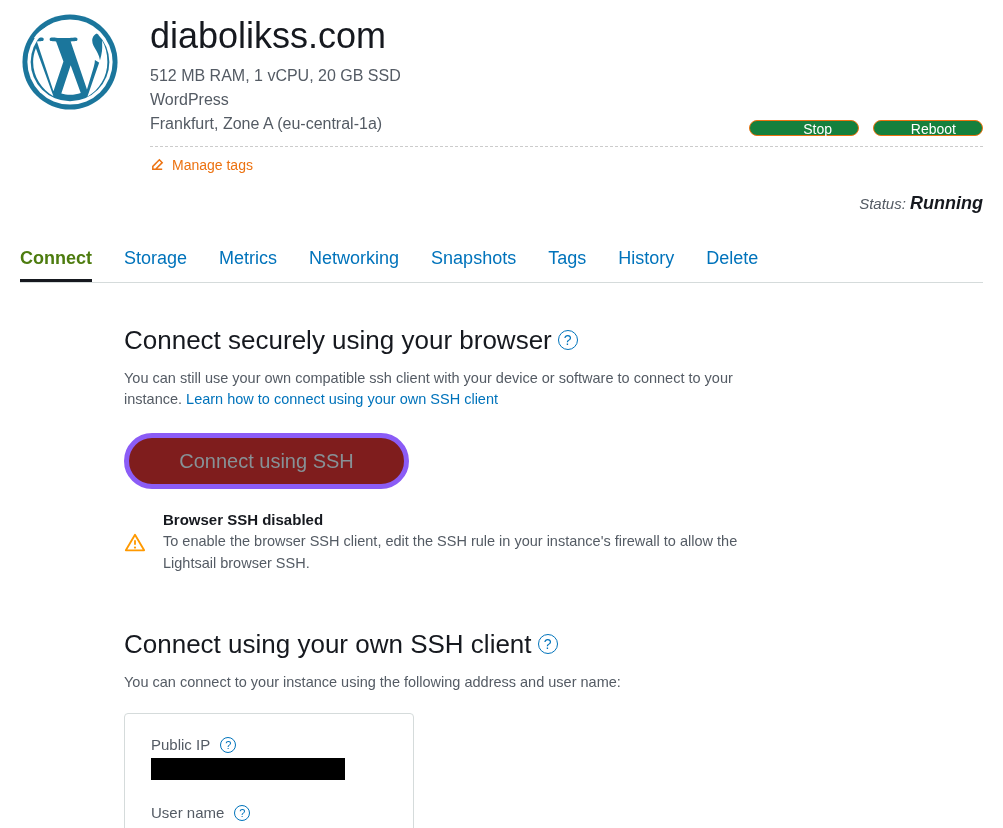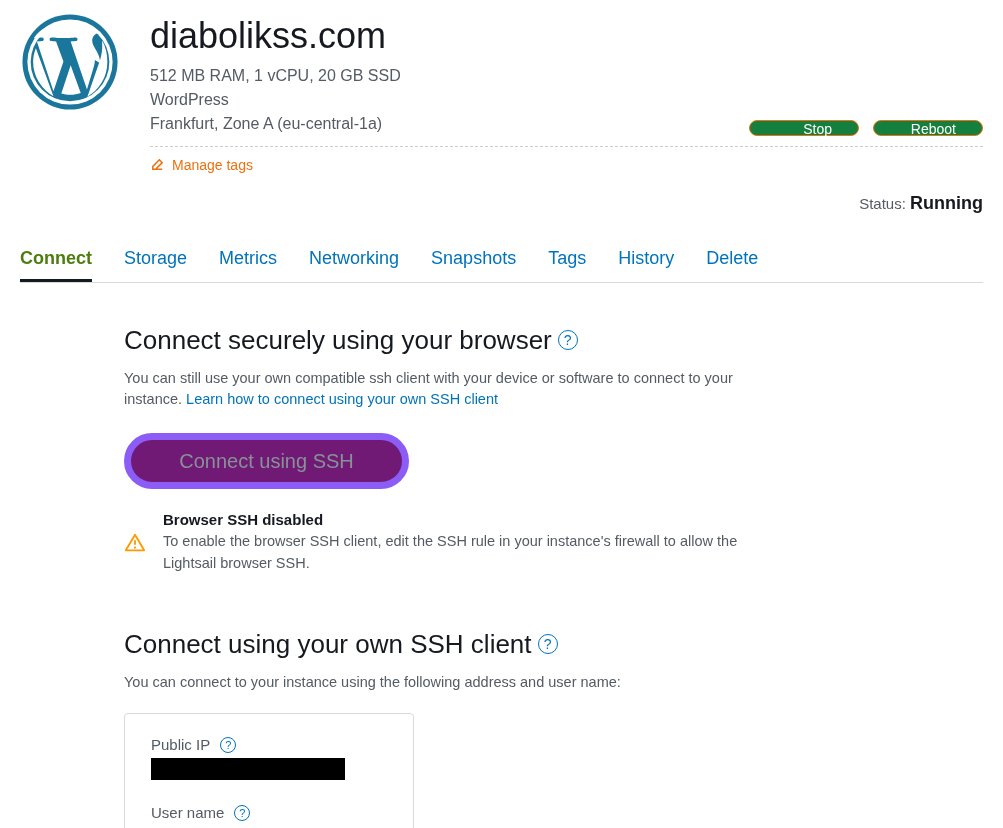--- a/index.html
+++ b/index.html
@@ -36,21 +36,21 @@
     font-size: 14px; cursor: pointer; padding: 0 26px; text-align: right;
   }
   .manage-tags-row {
     margin-left: 130px; margin-top: 10px; display: flex; align-items: center;
   }
   .manage-tags-link {
     color: #ec7211; font-size: 14px; cursor: pointer; display: inline-flex; align-items: center; gap: 7px;
   }
   .edit-icon { width: 15px; height: 15px; color: #ec7211; }
   
-  .status-block { margin-top: 20px; text-align: right; font-size: 15px; }
+  .status-block { margin-top: 20px; text-align: right; font-size: 15px; font-style: italic; }
   .status-label { color: #545b64; }
   .status-value { font-weight: 700; font-size: 18px; color: #16191f; }
   .ip-row { margin-top: 4px; display: flex; justify-content: flex-end; align-items: center; gap: 10px; }
   .ip-label { color: #545b64; font-size: 14px; }
   .redact { background: #000; display: inline-block; height: 16px; }
   .redact.a { width: 100px; }
   .redact.b { width: 120px; }
   .pin-icon { color: #0073bb; width: 14px; height: 14px; }
   
   .tabbar {
@@ -70,21 +70,21 @@
   .help-icon {
     display: inline-flex; width: 20px; height: 20px; border: 1.5px solid #0073bb; border-radius: 50%;
     color: #0073bb; font-size: 14px; align-items: center; justify-content: center;
     cursor: pointer; font-weight: 400;
   }
   .help-icon.sm { width: 16px; height: 16px; font-size: 11px; border-width: 1.2px; }
   .desc { color: #545b64; font-size: 14.5px; line-height: 1.5; margin-top: 12px; }
   .link { color: #0073bb; cursor: pointer; }
   .big-gray-btn {
     margin-top: 22px; width: 285px; height: 56px; border-radius: 28px;
-    border: 7px solid #8b5cf6; background: #701a75;
+    border: 5px solid #8b5cf6; background: #7f1d1d;
     color: #879196; font-size: 20px; display: flex; align-items: center; justify-content: center;
     cursor: default;
   }
   .warning-box {
     display: flex; align-items: center; gap: 17px; margin-top: 22px;
   }
   .warn-icon { width: 22px; height: 22px; flex-shrink: 0; }
   .warn-title { font-weight: 700; font-size: 15px; }
   .warn-body { color: #545b64; font-size: 14.5px; line-height: 1.5; margin-top: 3px; }
   .section2 { margin-top: 54px; }

